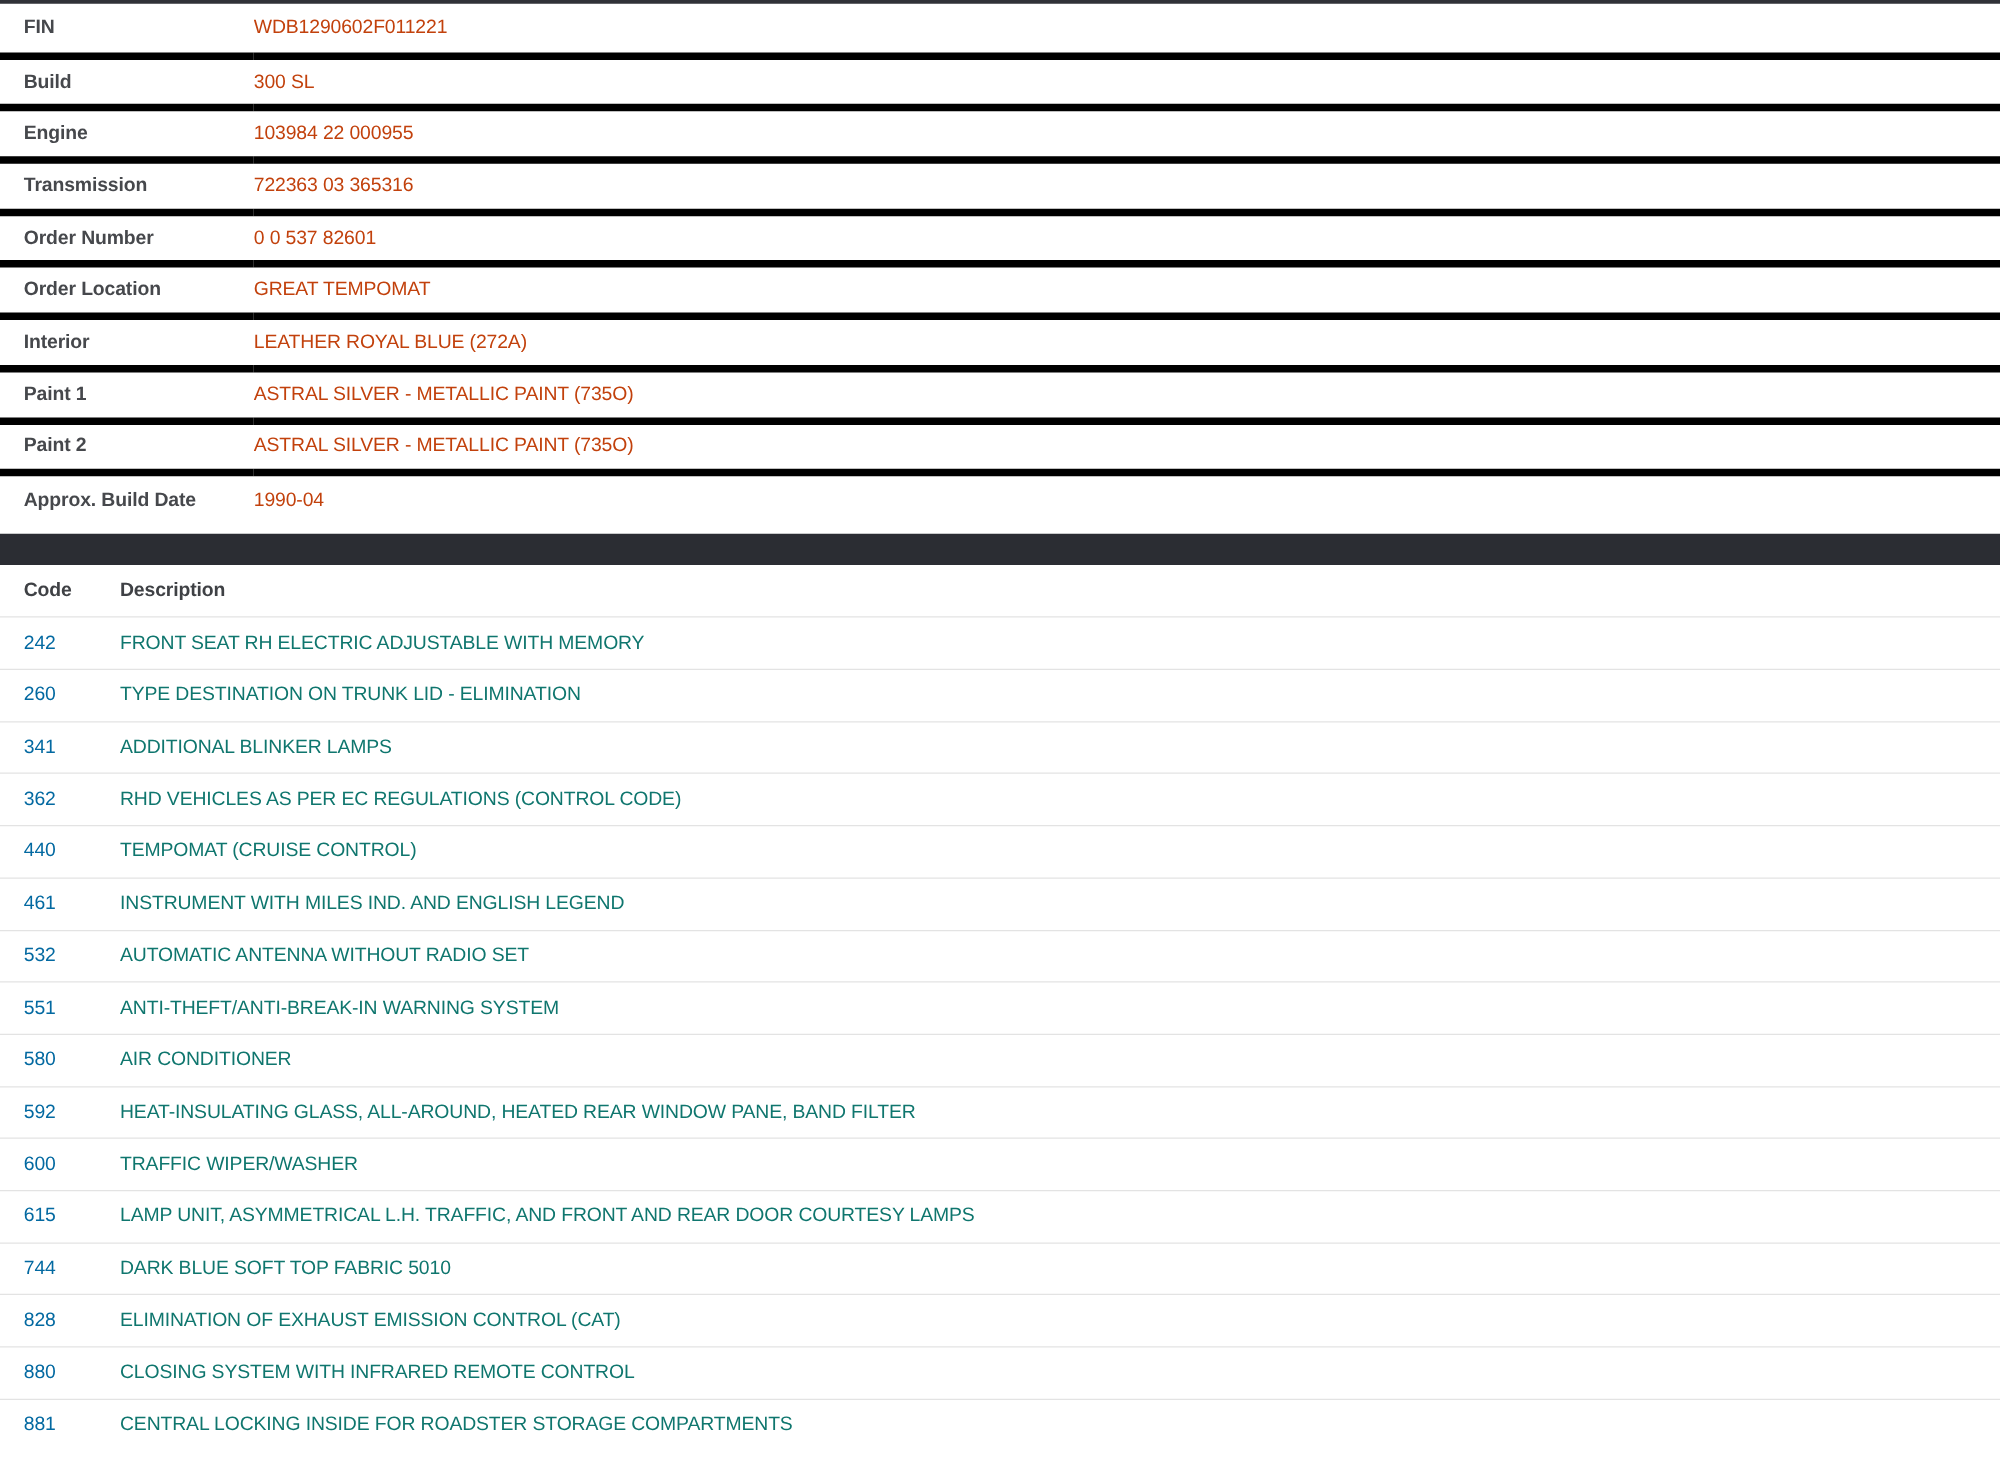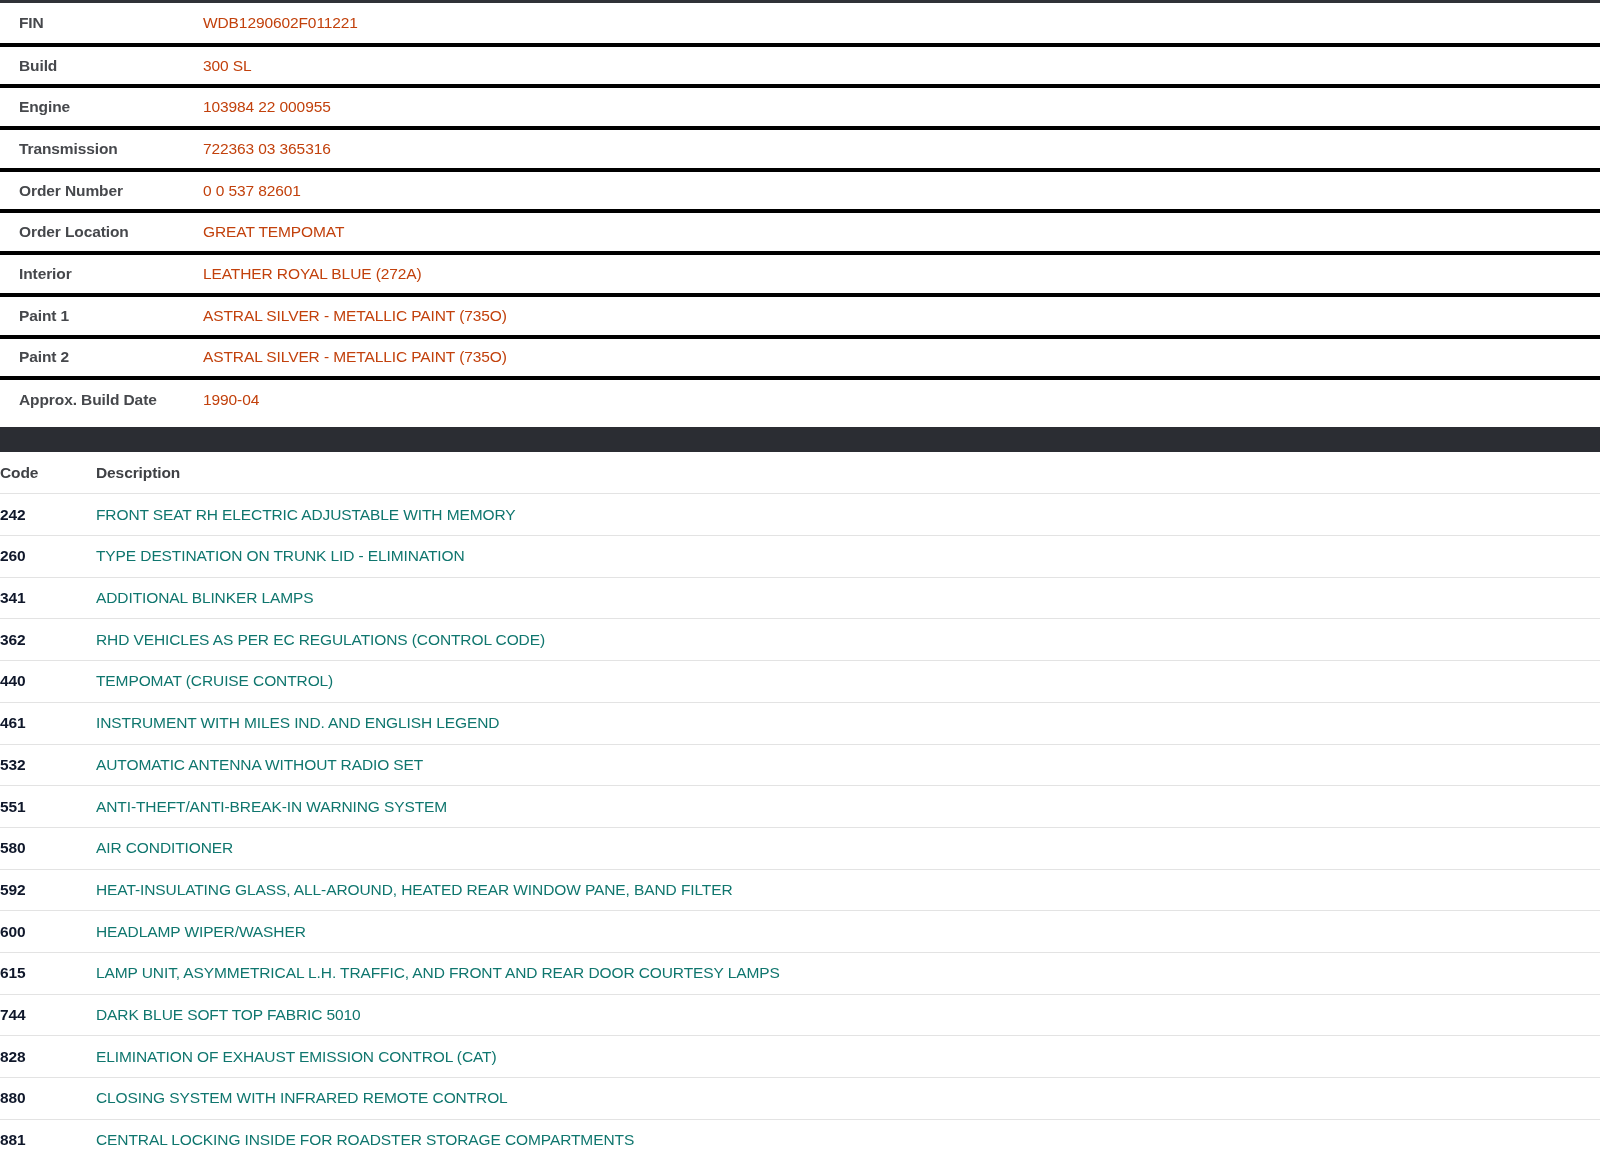--- a/index.html
+++ b/index.html
@@ -22,21 +22,21 @@
     width: 100%;
     border-collapse: collapse;
     table-layout: fixed;
   }
   
   .info-table td {
     height: 41.7px;
     vertical-align: middle;
     font-size: 15.5px;
     letter-spacing: -0.1px;
-    border-bottom: 4px solid #000000;
+    border-bottom: 6px solid #000000;
     white-space: nowrap;
     overflow: hidden;
   }
   .info-table tr:last-child td { border-bottom: none; margin-top: 36px; }
   .info-table .col-label { width: 203px; }
   .info-table td.label {
     padding-left: 19px;
     font-weight: 700;
     color: #46484c;
   }
@@ -66,25 +66,26 @@
     vertical-align: middle;
     font-size: 15.5px;
     letter-spacing: -0.1px;
     border-bottom: 1px solid #e3e3e3;
     white-space: nowrap;
     overflow: hidden;
   }
   .codes-table tr:last-child td { border-bottom: none; }
   .codes-table .col-code { width: 96px; }
   .codes-table th.code-h, .codes-table td.code {
+    padding-left: 19px;
     margin-left: 12px;
   }
   .codes-table td.code {
-    font-weight: 700;
-    color: #0f172a;
+    font-weight: 400;
+    color: #0369a1;
   }
   .codes-table td.desc {
     color: #0f766e;
     font-weight: 400;
   }
 </style>
 </head>
 <body>
 
 <div class="sheet">
@@ -210,21 +211,21 @@
           <td class="desc">AIR CONDITIONER</td>
         </tr>
 
         <tr>
           <td class="code">592</td>
           <td class="desc">HEAT-INSULATING GLASS, ALL-AROUND, HEATED REAR WINDOW PANE, BAND FILTER</td>
         </tr>
 
         <tr>
           <td class="code">600</td>
-          <td class="desc">HEADLAMP WIPER/WASHER</td>
+          <td class="desc">TRAFFIC WIPER/WASHER</td>
         </tr>
 
         <tr>
           <td class="code">615</td>
           <td class="desc">LAMP UNIT, ASYMMETRICAL L.H. TRAFFIC, AND FRONT AND REAR DOOR COURTESY LAMPS</td>
         </tr>
 
         <tr>
           <td class="code">744</td>
           <td class="desc">DARK BLUE SOFT TOP FABRIC 5010</td>

